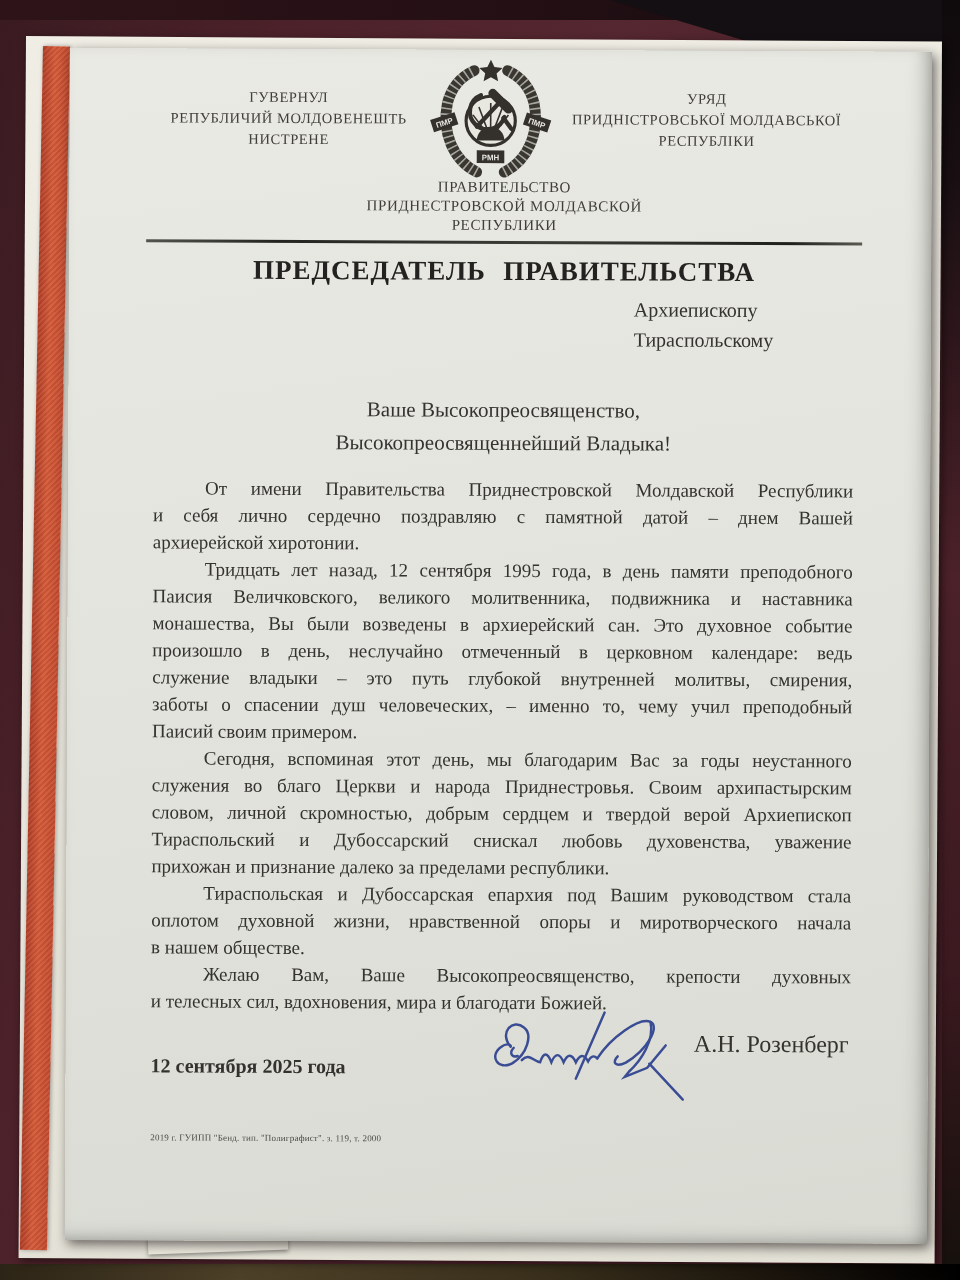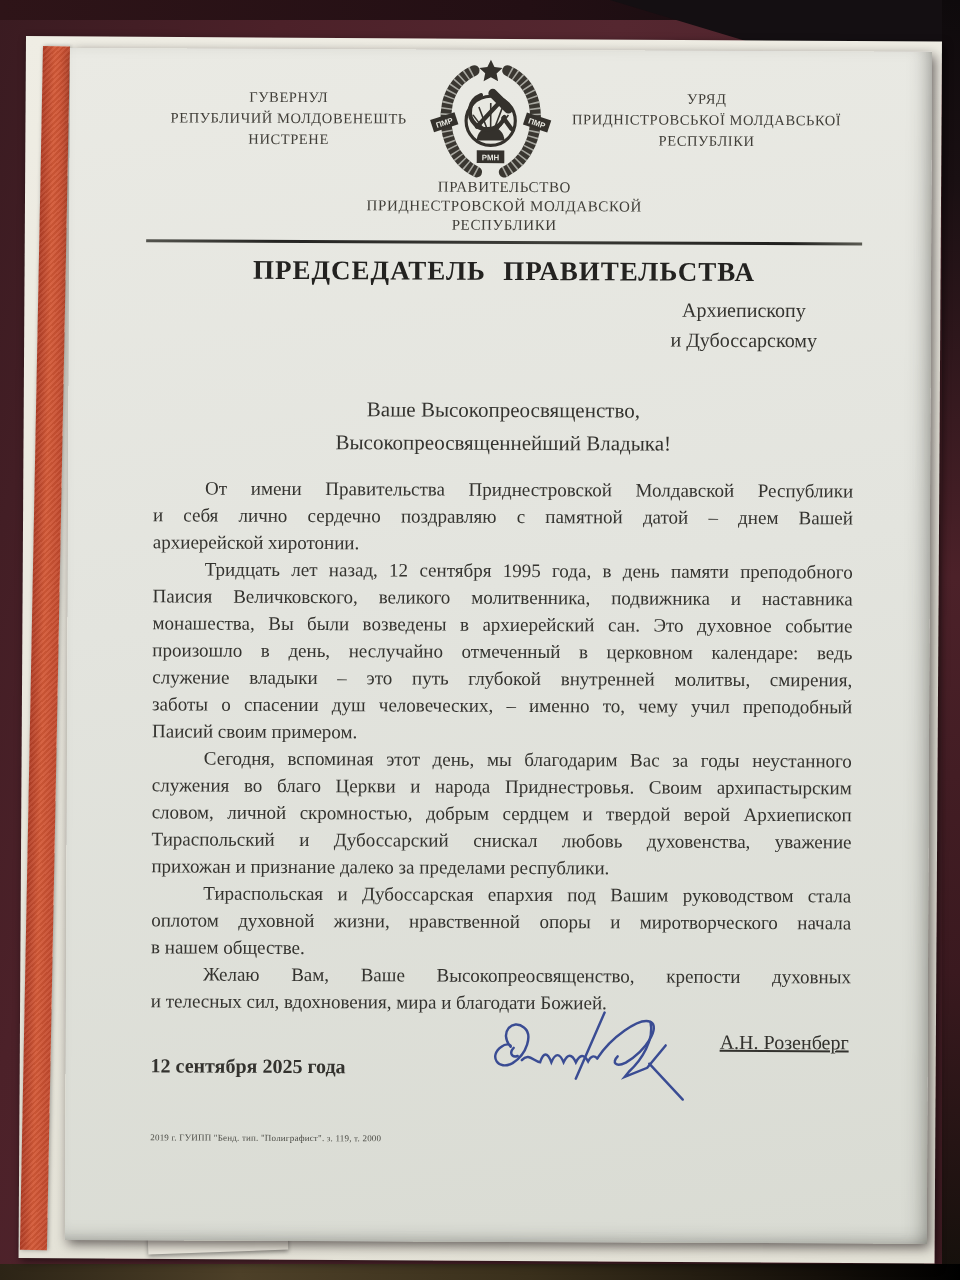--- a/index.html
+++ b/index.html
@@ -46,31 +46,31 @@
   .lh-col.right{width:296px;}
   .lh-emblem{flex:1;display:flex;justify-content:center;}
   .lh-center{margin-top:-6px;text-align:center;font-size:15px;line-height:19px;
     letter-spacing:.6px;color:#403e38;}
   .lh-center .line,.lh-col .line,.salutation .line{white-space:nowrap;}
   .rule{height:3px;margin:6px -8px 0 -8px;
     background:linear-gradient(90deg,#54544e,#242422 18%,#3d3d38 55%,#1f1f1d 90%,#5a5a52);}
   
   .title{margin-top:11px;text-align:center;font-size:27px;line-height:32px;
     font-weight:700;letter-spacing:1px;word-spacing:.35em;color:#232220;white-space:nowrap;}
-  .addressee{margin-top:7px;margin-left:480px;font-size:20px;line-height:30px;color:#34332f;text-align:center;}
+  .addressee{margin-top:7px;margin-left:480px;font-size:20px;line-height:30px;color:#34332f;}
   .salutation{margin-top:40px;text-align:center;font-size:21px;line-height:33px;color:#34332f;}
   
   .body{margin-top:16px;font-size:19px;line-height:27px;color:#34332f;}
   .para .line{white-space:normal;text-align:justify;text-align-last:justify;}
   .para .line:first-child{text-indent:52px;}
   .para .line:last-child{text-align-last:left;}
   
   .sign-row{position:relative;margin-top:32px;height:84px;}
   .sign-date{position:absolute;left:0;top:8px;font-size:20px;white-space:nowrap;font-weight:bold;}
-  .sign-name{position:absolute;right:2px;top:-18px;font-size:20px;white-space:nowrap;text-decoration:underline;}
+  .sign-name{position:absolute;right:2px;top:-18px;font-size:24px;white-space:nowrap;}
   .sign-svg{position:absolute;left:325px;top:-44px;width:225px;height:102px;}
   .imprint{margin-top:2px;font-size:9px;letter-spacing:.2px;color:#4a4a44;white-space:nowrap;}
   .emblem-text{font-family:"Liberation Sans",sans-serif;font-weight:700;}
 </style>
 </head>
 <body>
 
 <div class="scene">
   <div class="bg-top"></div>
   <div class="bg-corner-tr"></div>
@@ -143,21 +143,21 @@
         <div class="line">ПРИДНЕСТРОВСКОЙ МОЛДАВСКОЙ</div>
         <div class="line">РЕСПУБЛИКИ</div>
       </div>
 
     <div class="rule"></div>
 
     <div class="title">ПРЕДСЕДАТЕЛЬ ПРАВИТЕЛЬСТВА</div>
 
     <div class="addressee lines">
         <div class="line">Архиепископу</div>
-        <div class="line">и Дубоссарскому</div>
+        <div class="line">Тираспольскому</div>
       </div>
 
     <div class="salutation lines">
         <div class="line">Ваше Высокопреосвященство,</div>
         <div class="line">Высокопреосвященнейший Владыка!</div>
       </div>
 
     <div class="body">
       <div class="para lines">
           <div class="line">От имени Правительства Приднестровской Молдавской Республики</div>

